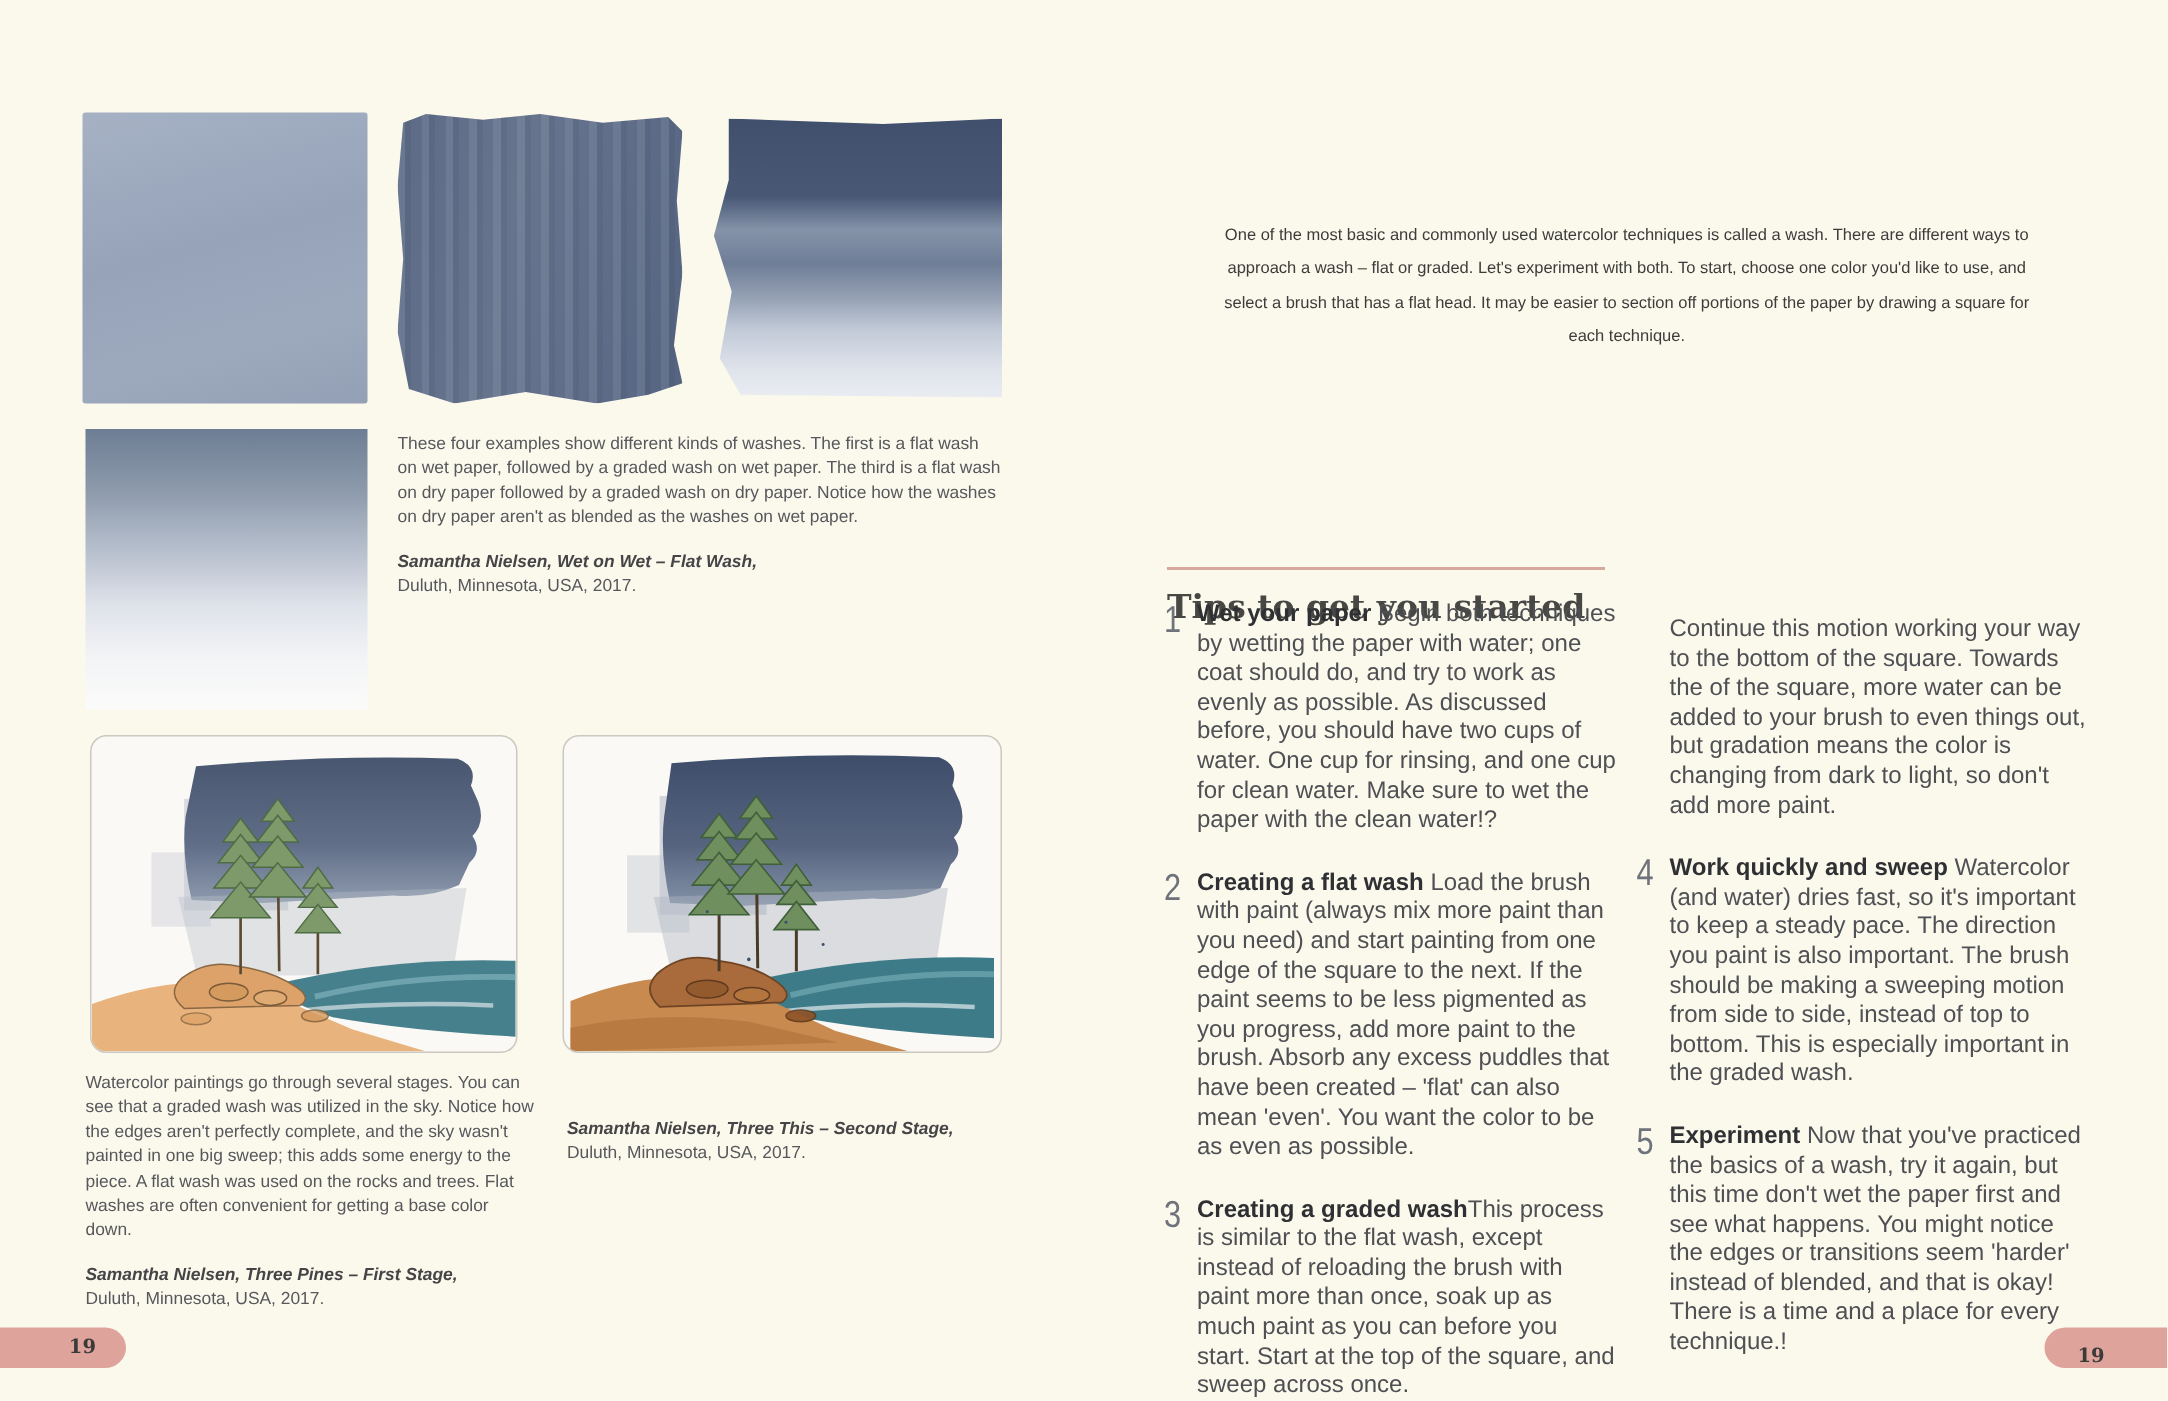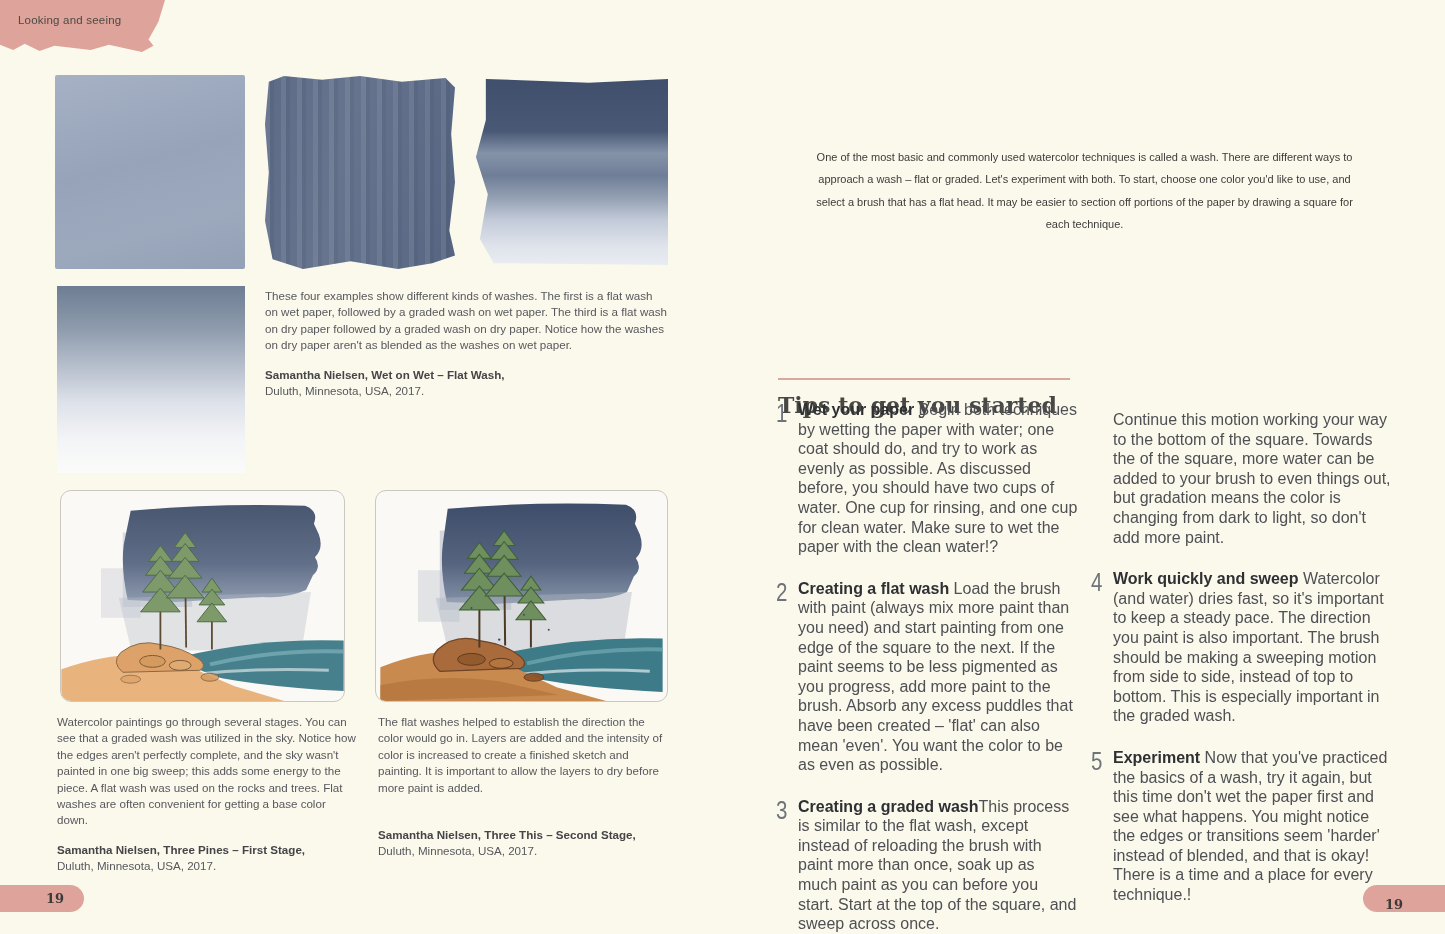--- a/index.html
+++ b/index.html
@@ -29,21 +29,21 @@
     clip-path:polygon(8% 0%,60% 2%,100% 0%,100% 100%,12% 99%,5% 86%,9% 62%,3% 42%,8% 22%);
   }
   .swatch4 { left:57px; top:286px; width:188px; height:187px;
     background:linear-gradient(to bottom,#6d7d93 0%,#8d9aac 22%,#b4bdcb 42%,#dde1e9 62%,#f3f4f6 82%,#fbfbfa 100%); }
 
   
   .caption { position:absolute; font-size:11.6px; line-height:16.4px; color:#57585c; }
   .cap-top { left:265px; top:288px; width:402px; }
   .cap-p1  { left:57px;  top:714px; width:300px; }
   .cap-p2  { left:378px; top:714px; width:292px; }
-  .credit { font-weight:bold; color:#454547; }
+  .credit { font-style:italic; font-weight:bold; color:#454547; }
   .credit-name { margin-top:13px; }
   .cap-p2 .credit-name { margin-top:31px; }
 
   
   .painting { position:absolute; width:285px; height:212px; background:#faf9f5; border:1px solid #cbc8c1; border-radius:11px; overflow:hidden; }
   .painting svg { display:block; width:100%; height:100%; }
   .p1 { left:60px; top:490px; }
   .p2 { left:375px; top:490px; width:293px; }
 
   
@@ -68,23 +68,20 @@
     font-family:"DejaVu Serif","Liberation Serif",serif; font-weight:bold; font-size:13px; color:#3a3a38;
     display:flex; align-items:center; }
   .pill-left { left:0; width:84px; border-radius:0 14px 14px 0 / 0 50% 50% 0; justify-content:flex-end; padding-right:20px; }
   .pill-right { left:1363px; width:82px; border-radius:14px 0 0 14px / 50% 0 0 50%; justify-content:flex-start; padding-left:22px;align-items:flex-end; }
 </style>
 </head>
 <body>
 
 <div class="spread">
 
-  <div class="corner-brush">
-    <span>Looking and seeing</span>
-  </div>
 
   <div class="swatch swatch1"></div>
   <div class="swatch swatch2"></div>
   <div class="swatch swatch3"></div>
   <div class="swatch swatch4"></div>
 
   <div class="caption cap-top">
     <p>These four examples show different kinds of washes. The first is a flat wash on wet paper, followed by a graded wash on wet paper. The third is a flat wash on dry paper followed by a graded wash on dry paper. Notice how the washes on dry paper aren't as blended as the washes on wet paper.</p>
     <p class="credit credit-name">Samantha Nielsen, Wet on Wet – Flat Wash,</p>
     <p>Duluth, Minnesota, USA, 2017.</p>
@@ -182,21 +179,20 @@
     </svg>
   </div>
 
   <div class="caption cap-p1">
     <p>Watercolor paintings go through several stages. You can see that a graded wash was utilized in the sky. Notice how the edges aren't perfectly complete, and the sky wasn't painted in one big sweep; this adds some energy to the piece. A flat wash was used on the rocks and trees. Flat washes are often convenient for getting a base color down.</p>
     <p class="credit credit-name">Samantha Nielsen, Three Pines – First Stage,</p>
     <p>Duluth, Minnesota, USA, 2017.</p>
   </div>
 
   <div class="caption cap-p2">
-    <p>The flat washes helped to establish the direction the color would go in. Layers are added and the intensity of color is increased to create a finished sketch and painting. It is important to allow the layers to dry before more paint is added.</p>
     <p class="credit credit-name">Samantha Nielsen, Three This – Second Stage,</p>
     <p>Duluth, Minnesota, USA, 2017.</p>
   </div>
 
   <p class="intro">One of the most basic and commonly used watercolor techniques is called a wash. There are different ways to approach a wash – flat or graded. Let's experiment with both. To start, choose one color you'd like to use, and select a brush that has a flat head.  It may be easier to section off portions of the paper by drawing a square for each technique.</p>
 
   <h2 class="tips-heading">Tips to get you started</h2>
   <div class="tips-underline"></div>
 
   <div class="tips-col col1">

